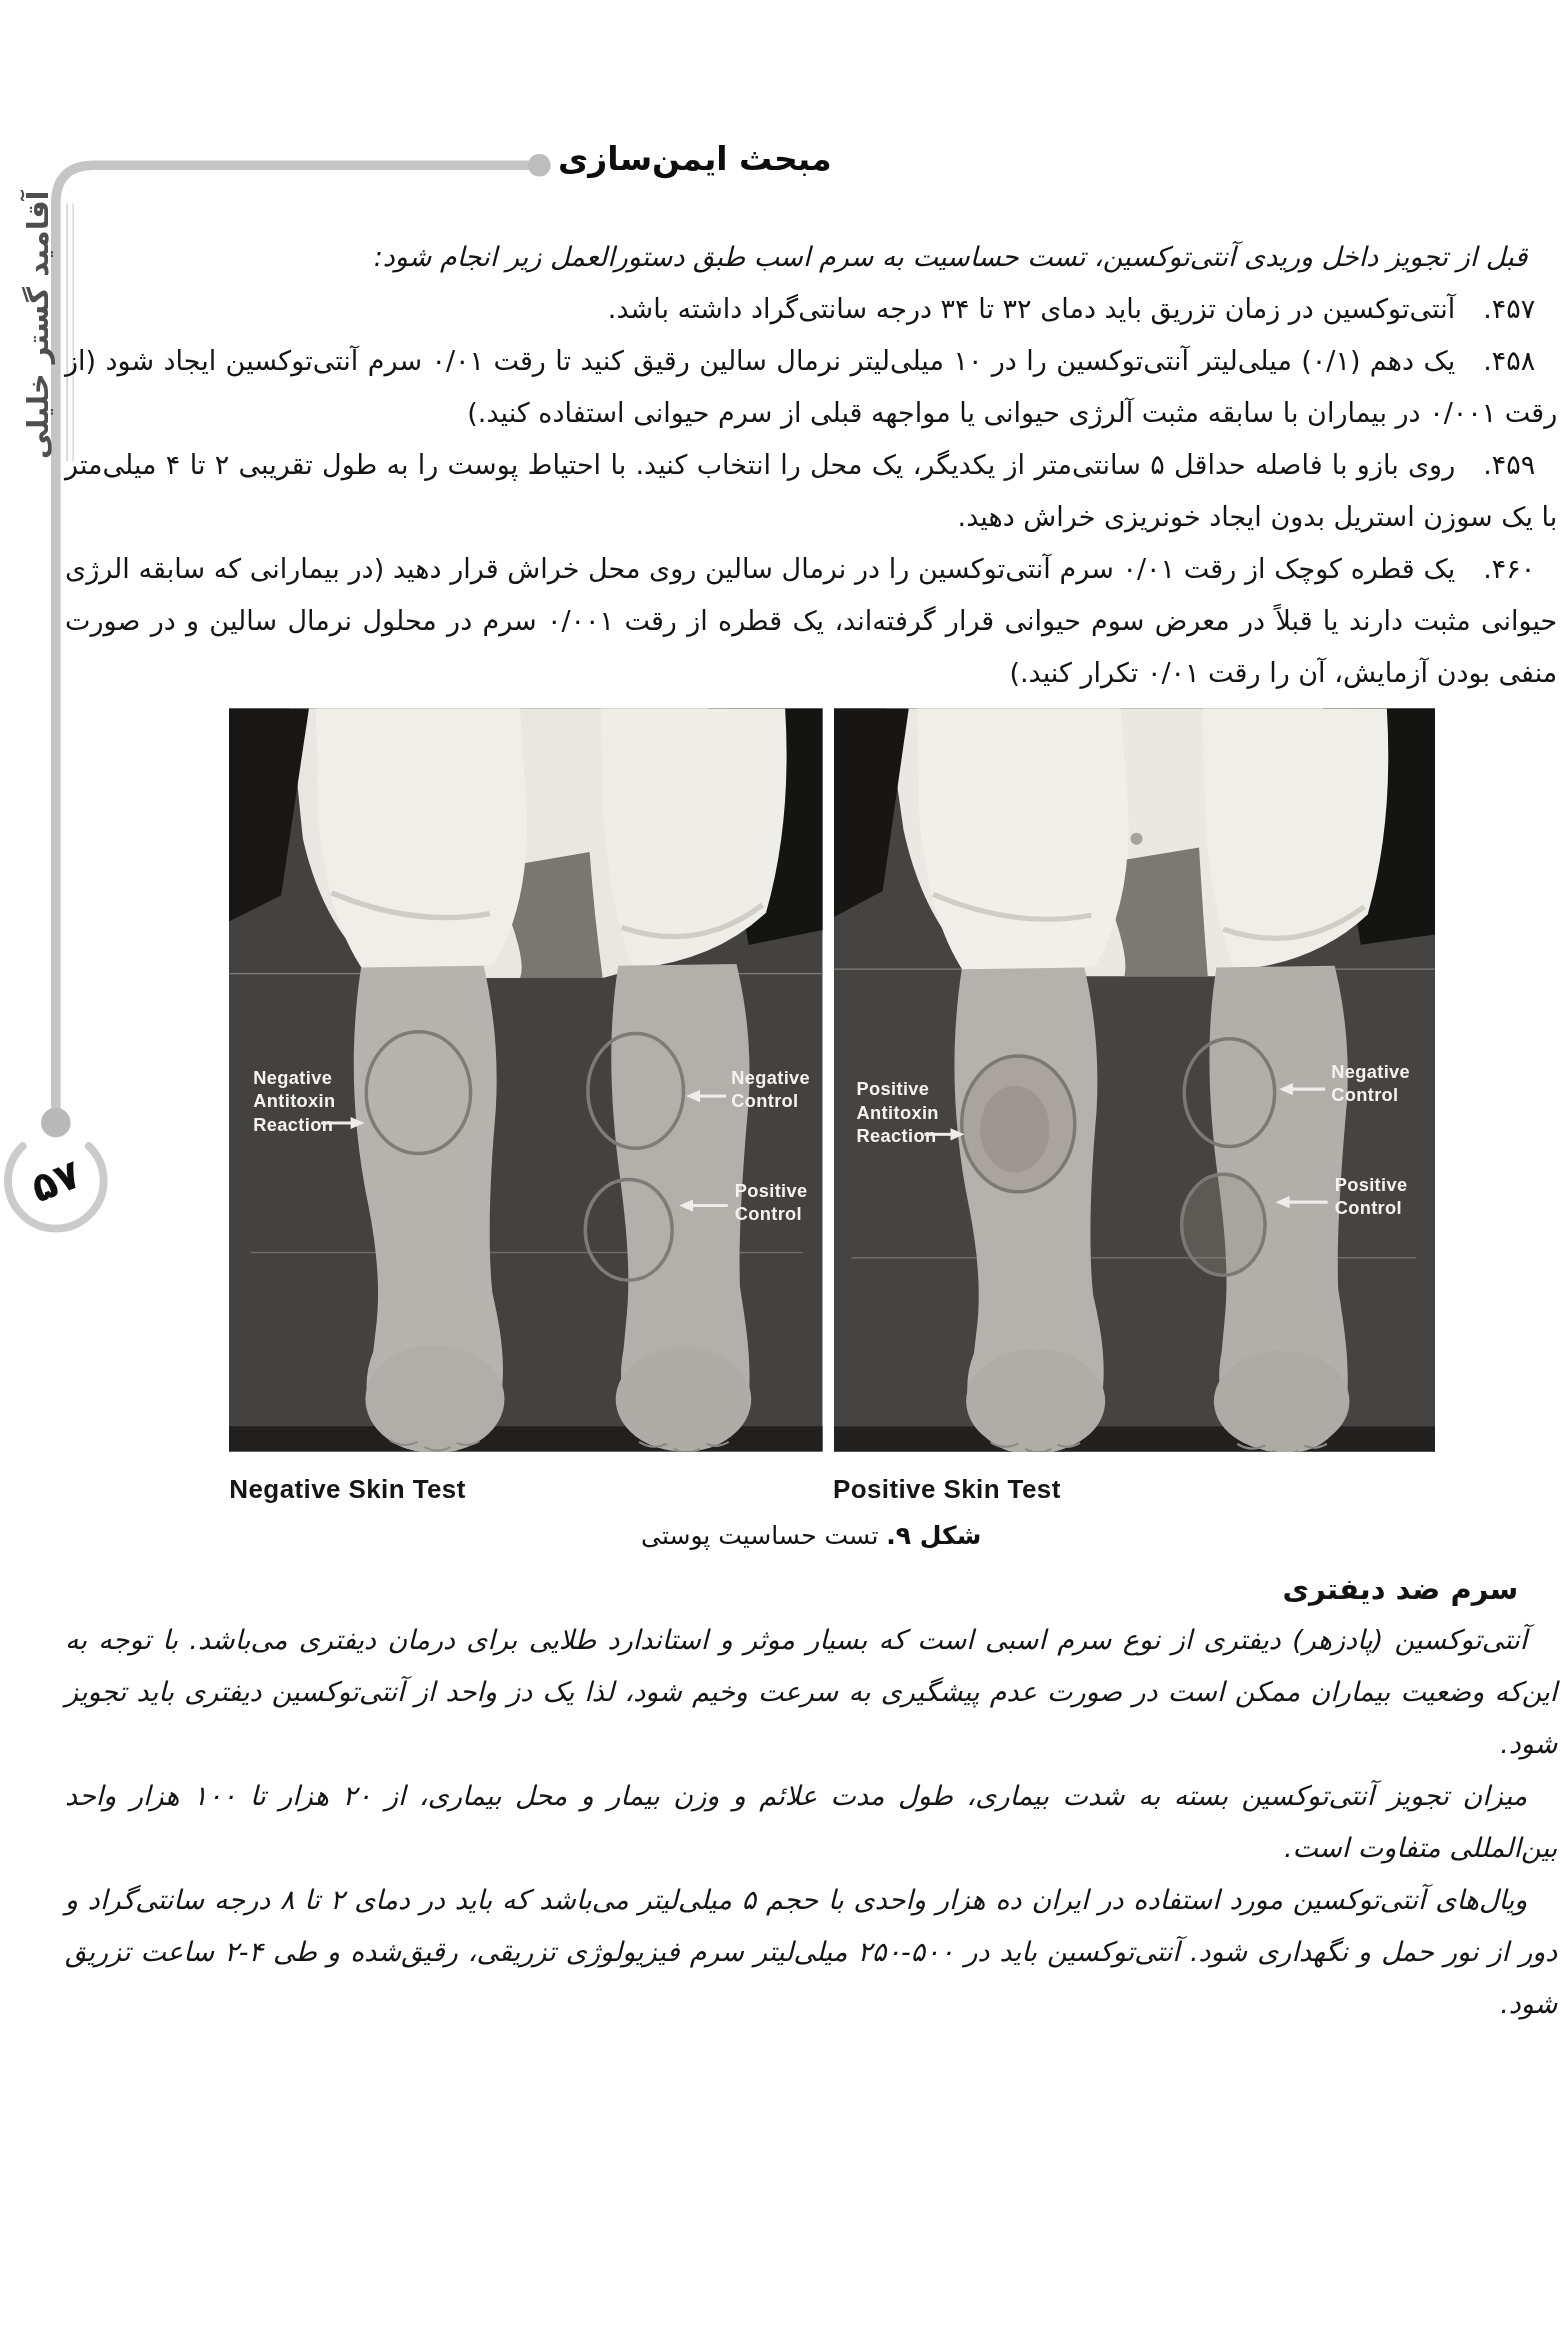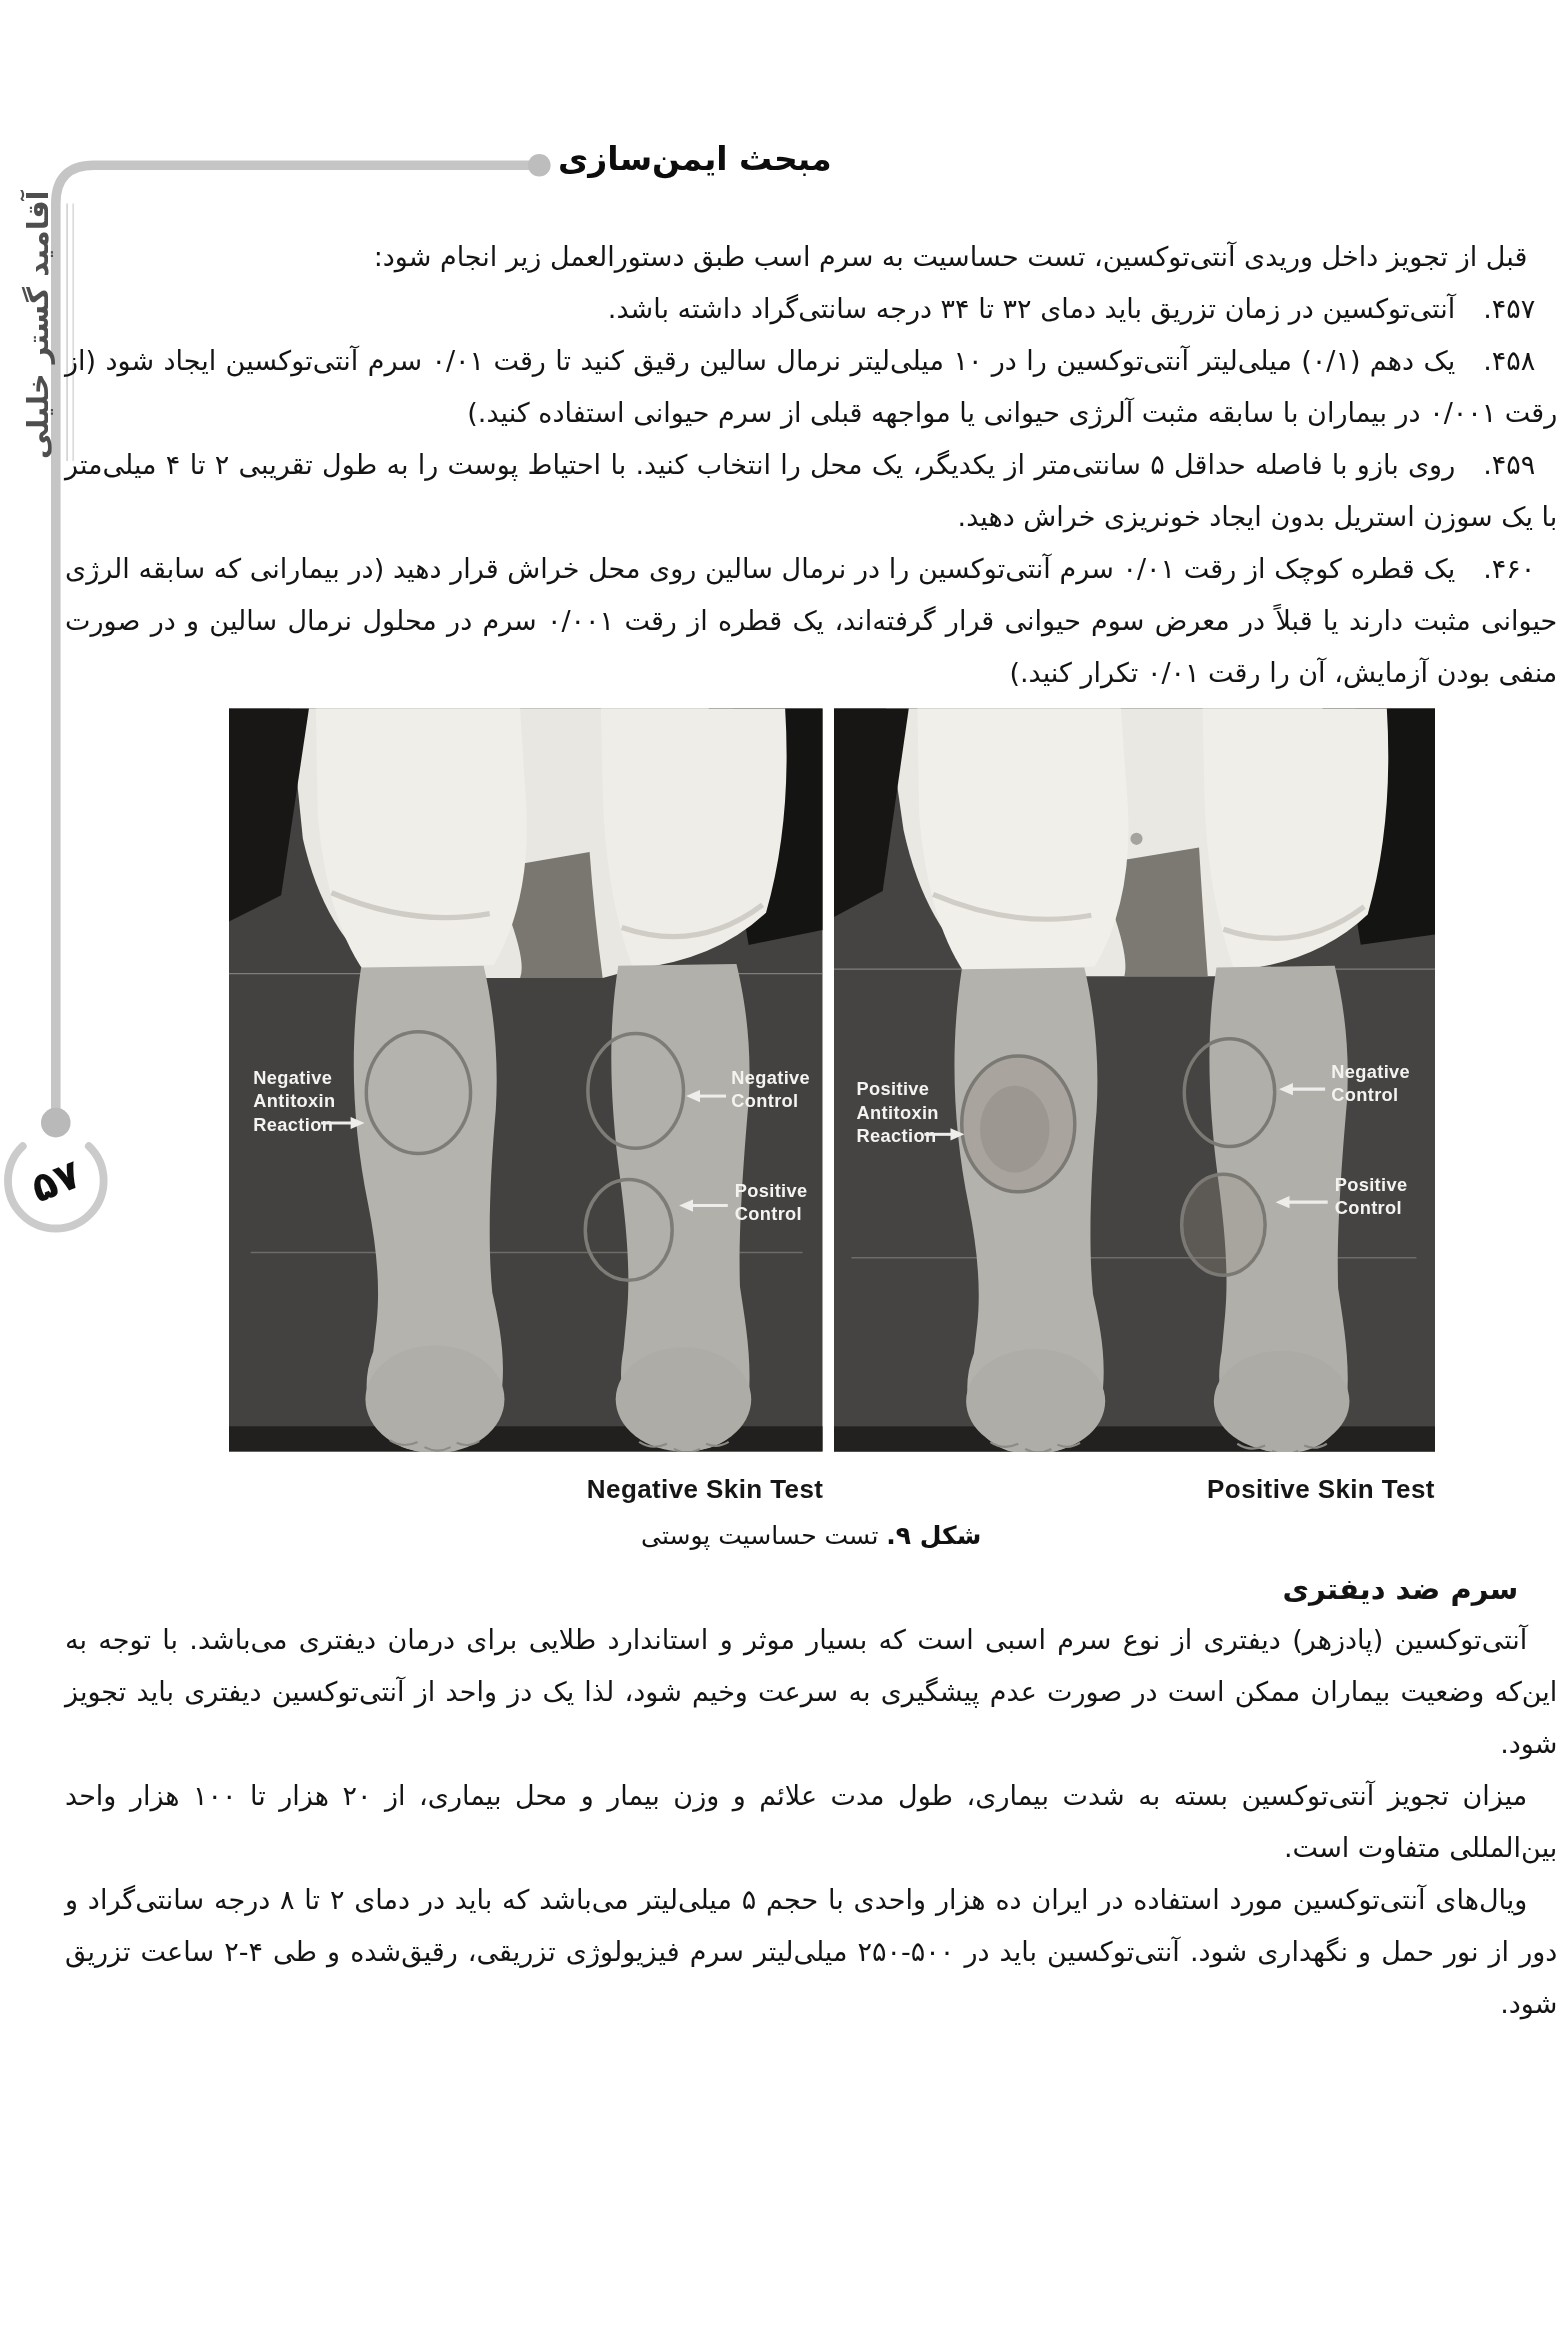--- a/index.html
+++ b/index.html
@@ -16,32 +16,32 @@
   
   .topic-title{position:absolute;left:558px;top:139px;direction:rtl;
       font-weight:bold;font-size:33px;color:#0d0d0d;white-space:nowrap;}
 
   
   .content{position:absolute;left:65px;right:8.7px;top:231px;direction:rtl;
       text-align:justify;font-size:27px;line-height:52px;color:#141414;}
   .sec-heading{font-weight:bold;font-size:29px;line-height:40px;margin:0 39px 5.2px 0;
       text-align:right;}
   .content p{margin:0;}
-  .indent35{text-indent:30px;}
+  .indent35{text-indent:30px;font-style:italic;}
   .item{text-indent:22px;}
   .item .num{padding-left:28px;}
 
   
   .fig{width:1206px;margin:8.7px 122px 0 0;direction:ltr;}
   .photos{display:flex;gap:11px;}
   .photos svg{display:block;}
   .eng-captions{display:flex;gap:9.6px;margin-top:22.6px;
       font-family:"Liberation Sans",sans-serif;font-weight:bold;font-size:26px;
       color:#161616;letter-spacing:0.4px;line-height:30px;}
-  .eng-captions .cap{text-align:right;}
+  .eng-captions .cap{text-align:left;}
   .cap-left{width:594px;}
   .cap-right{width:602px;}
   .fa-caption{direction:rtl;text-align:center;font-size:25px;line-height:35px;
       margin-top:14px;color:#111;}
   .fa-caption .b{font-weight:bold;}
 
   .photo-label{font-family:"Liberation Sans",sans-serif;font-weight:bold;
       font-size:21px;fill:#f4f3f0;letter-spacing:0.4px;}
 </style>
 </head>

